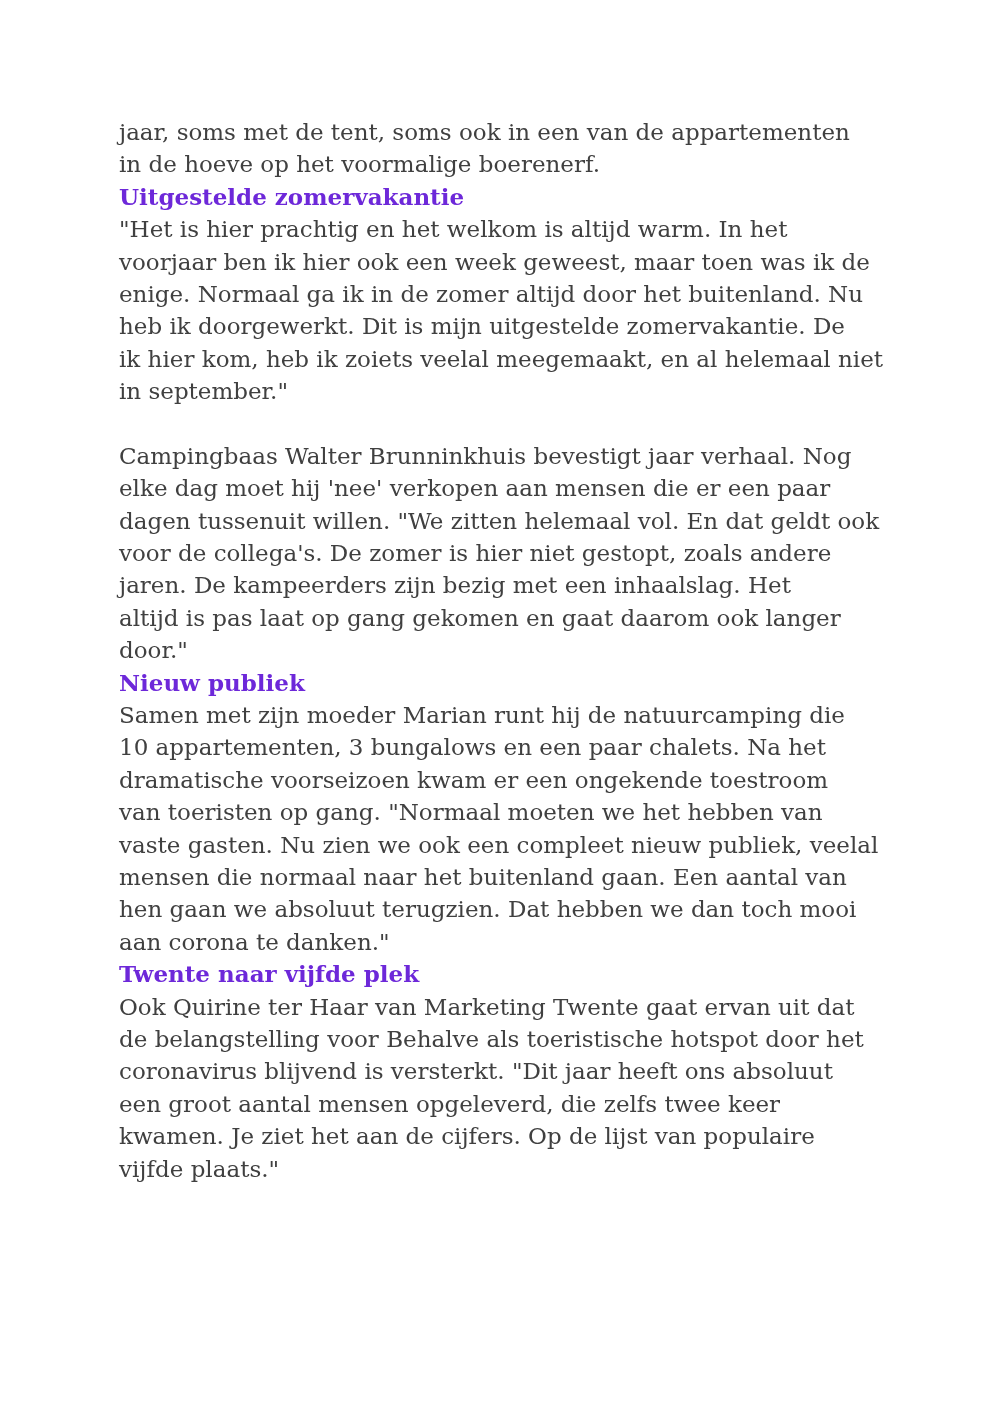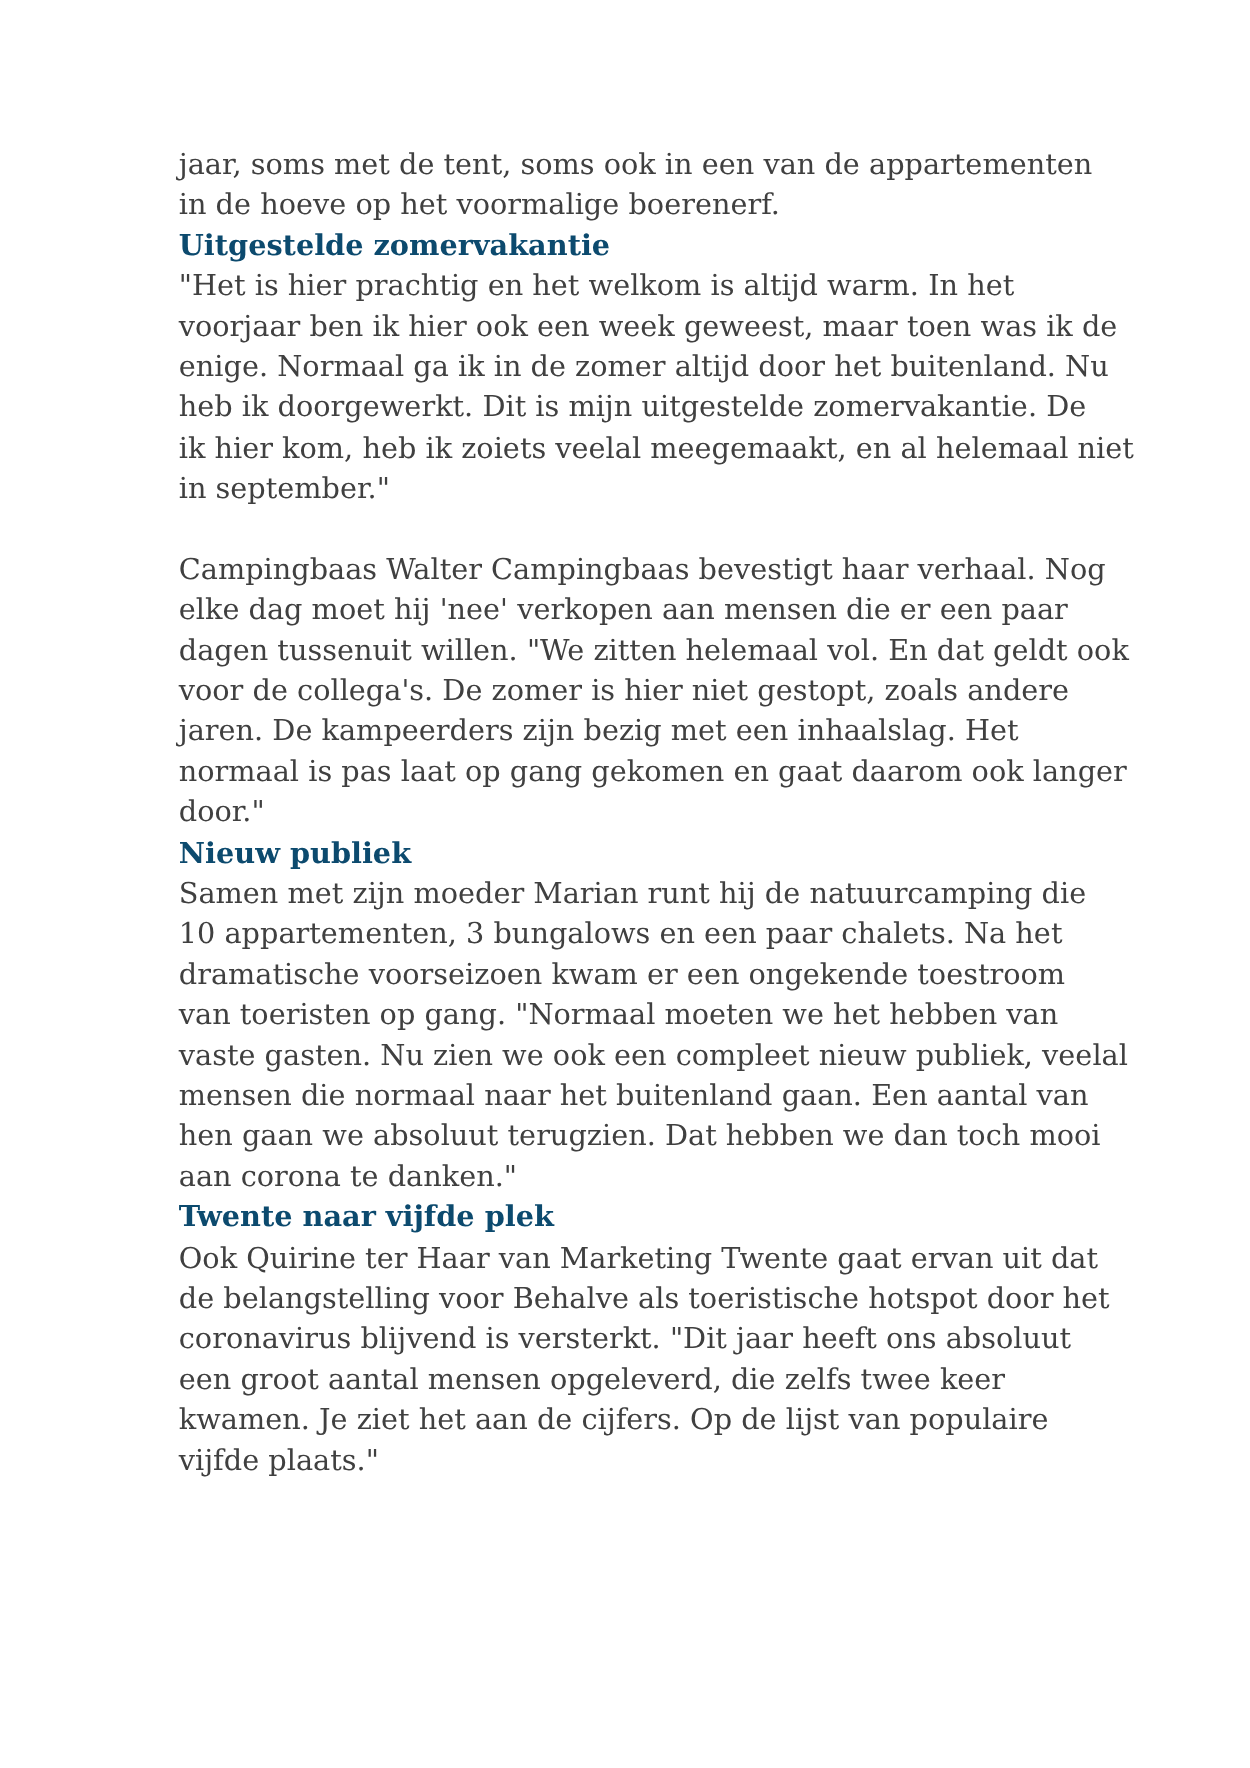--- a/index.html
+++ b/index.html
@@ -17,59 +17,58 @@
     position: relative;
     width: 1000px;
     height: 1414px;
     background: #ffffff;
   }
   .text-column {
     position: absolute;
     left: 119px;
     top: 116px;
     width: 800px;
-    margin-left: 24px;
   }
   .line {
     font-size: 23px;
     line-height: 32.4px;
     height: 32.4px;
     color: #404040;
     white-space: nowrap;
     font-weight: 400;
   }
   .heading {
     font-weight: 700;
-    color: #0c4a6e;
+    color: #6d28d9;
   }
   .spacer {
     height: 32.4px;
   }
 </style>
 </head>
 <body>
 
 <div class="page">
   <div class="text-column" id="doc-root">
       <div class="line">jaar, soms met de tent, soms ook in een van de appartementen</div>
       <div class="line">in de hoeve op het voormalige boerenerf.</div>
       <div class="line heading">Uitgestelde zomervakantie</div>
       <div class="line">"Het is hier prachtig en het welkom is altijd warm. In het</div>
       <div class="line">voorjaar ben ik hier ook een week geweest, maar toen was ik de</div>
       <div class="line">enige. Normaal ga ik in de zomer altijd door het buitenland. Nu</div>
       <div class="line">heb ik doorgewerkt. Dit is mijn uitgestelde zomervakantie. De</div>
       <div class="line">ik hier kom, heb ik zoiets veelal meegemaakt, en al helemaal niet</div>
       <div class="line">in september."</div>
       <div class="spacer"></div>
-      <div class="line">Campingbaas Walter Campingbaas bevestigt haar verhaal. Nog</div>
+      <div class="line">Campingbaas Walter Brunninkhuis bevestigt jaar verhaal. Nog</div>
       <div class="line">elke dag moet hij 'nee' verkopen aan mensen die er een paar</div>
       <div class="line">dagen tussenuit willen. "We zitten helemaal vol. En dat geldt ook</div>
       <div class="line">voor de collega's. De zomer is hier niet gestopt, zoals andere</div>
       <div class="line">jaren. De kampeerders zijn bezig met een inhaalslag. Het</div>
-      <div class="line">normaal is pas laat op gang gekomen en gaat daarom ook langer</div>
+      <div class="line">altijd is pas laat op gang gekomen en gaat daarom ook langer</div>
       <div class="line">door."</div>
       <div class="line heading">Nieuw publiek</div>
       <div class="line">Samen met zijn moeder Marian runt hij de natuurcamping die</div>
       <div class="line">10 appartementen, 3 bungalows en een paar chalets. Na het</div>
       <div class="line">dramatische voorseizoen kwam er een ongekende toestroom</div>
       <div class="line">van toeristen op gang. "Normaal moeten we het hebben van</div>
       <div class="line">vaste gasten. Nu zien we ook een compleet nieuw publiek, veelal</div>
       <div class="line">mensen die normaal naar het buitenland gaan. Een aantal van</div>
       <div class="line">hen gaan we absoluut terugzien. Dat hebben we dan toch mooi</div>
       <div class="line">aan corona te danken."</div>

